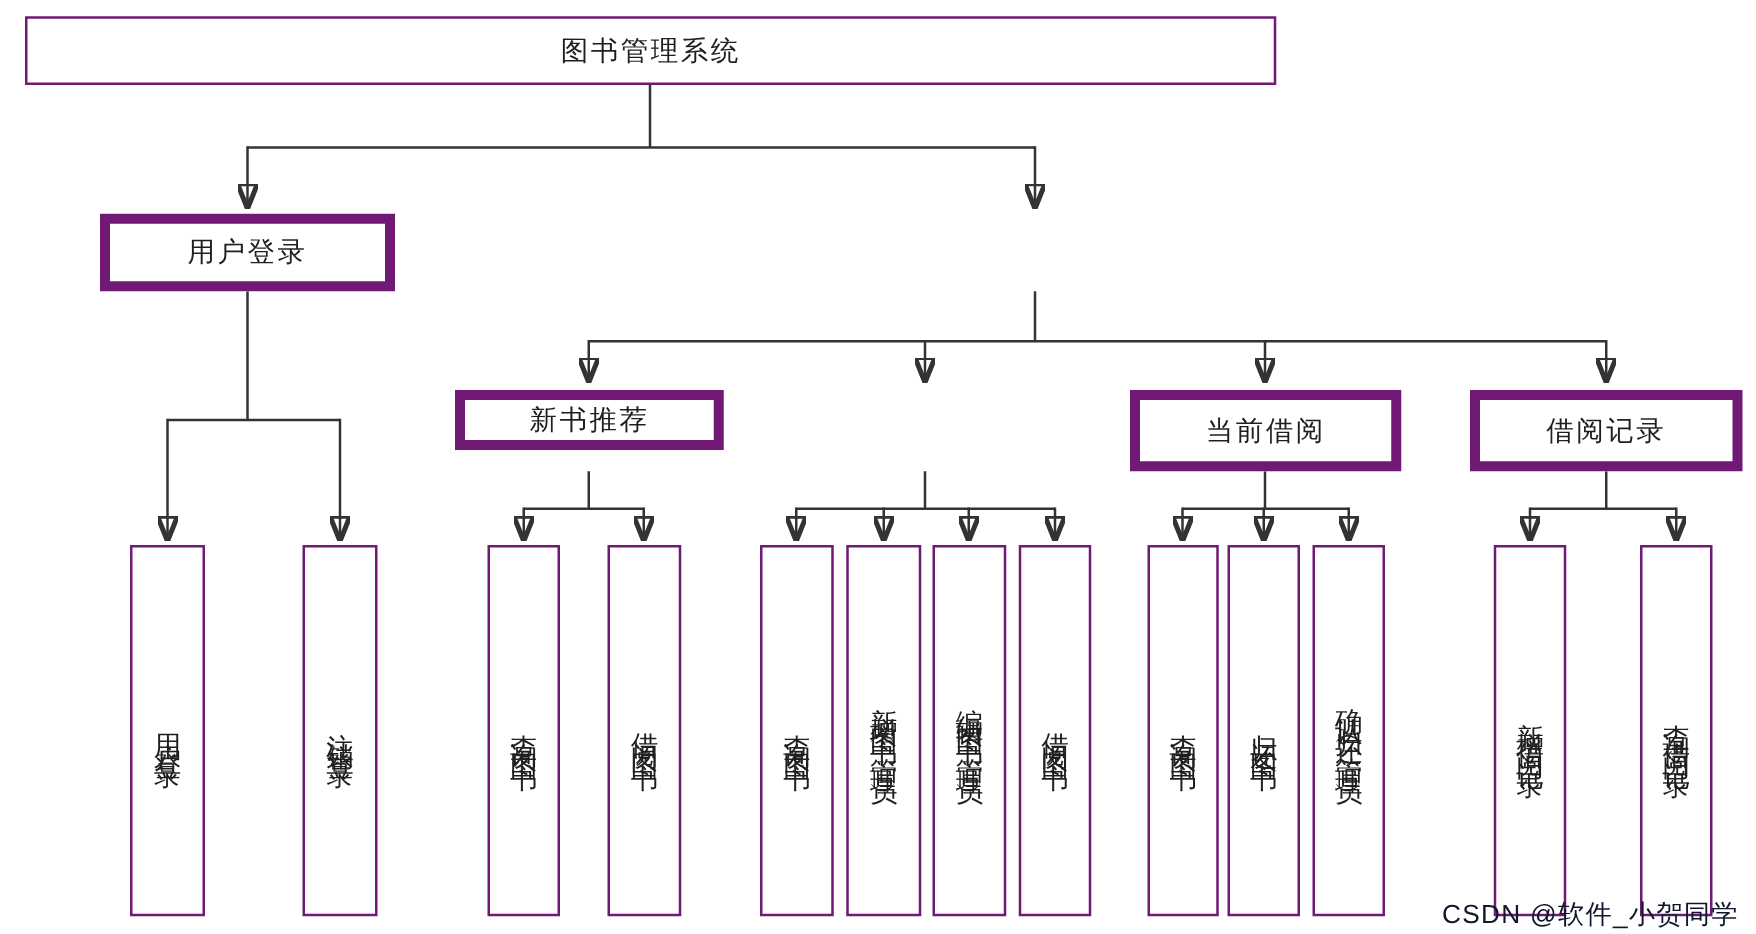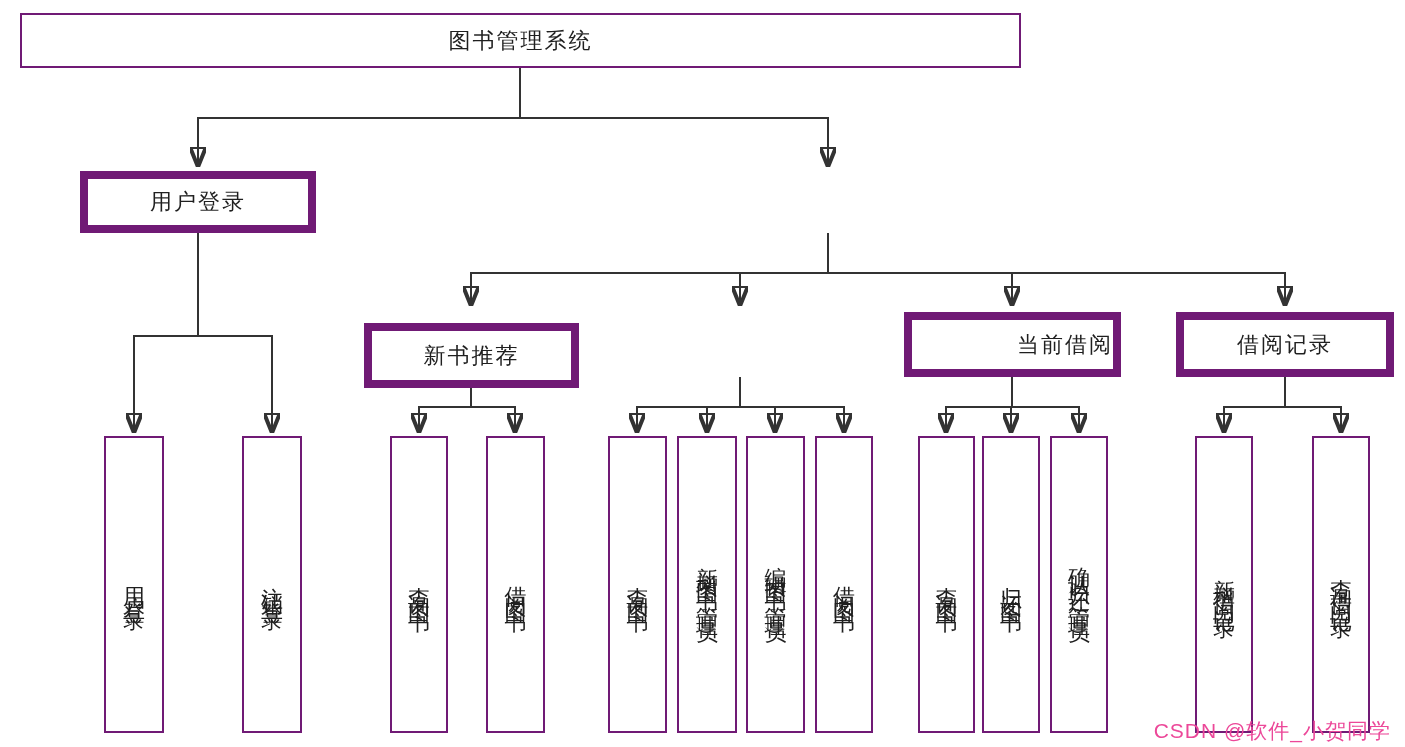--- a/index.html
+++ b/index.html
@@ -35,21 +35,21 @@
     font-size: 22px;
     letter-spacing: 8px;
     line-height: 1;
     white-space: nowrap;
   }
   .watermark {
     position: absolute;
     top: 717px;
     right: 14px;
     font-size: 21px;
-    color: #ec4899;
+    color: #0f172a;
     letter-spacing: 1px;
     white-space: nowrap;
     z-index: 5;
   }
   .connectors path { stroke: #333333; stroke-width: 2; fill: none; }
 </style>
 </head>
 <body>
 
 <div class="stage">
@@ -117,24 +117,24 @@
   </svg>
 
   <div class="node h root" style="left:20px; top:13px; width:1001px; height:55px;">
     <span>图书管理系统</span>
   </div>
 
   <div class="node h" style="left:80px; top:171px; width:236px; height:62px;">
     <span>用户登录</span>
   </div>
 
-  <div class="node h" style="left:364px; top:312px; width:215px; height:65px;margin-top:11px;">
+  <div class="node h" style="left:364px; top:312px; width:215px; height:48px;">
     <span>新书推荐</span>
   </div>
-  <div class="node h" style="left:904px; top:312px; width:217px; height:65px;justify-content:flex-end;">
+  <div class="node h" style="left:904px; top:312px; width:217px; height:65px;">
     <span>当前借阅</span>
   </div>
   <div class="node h" style="left:1176px; top:312px; width:218px; height:65px;">
     <span>借阅记录</span>
   </div>
 
   <div class="node v" style="left:104px; top:436px; width:60px; height:297px;">
     <span>用户登录</span>
   </div>
   <div class="node v" style="left:242px; top:436px; width:60px; height:297px;">

